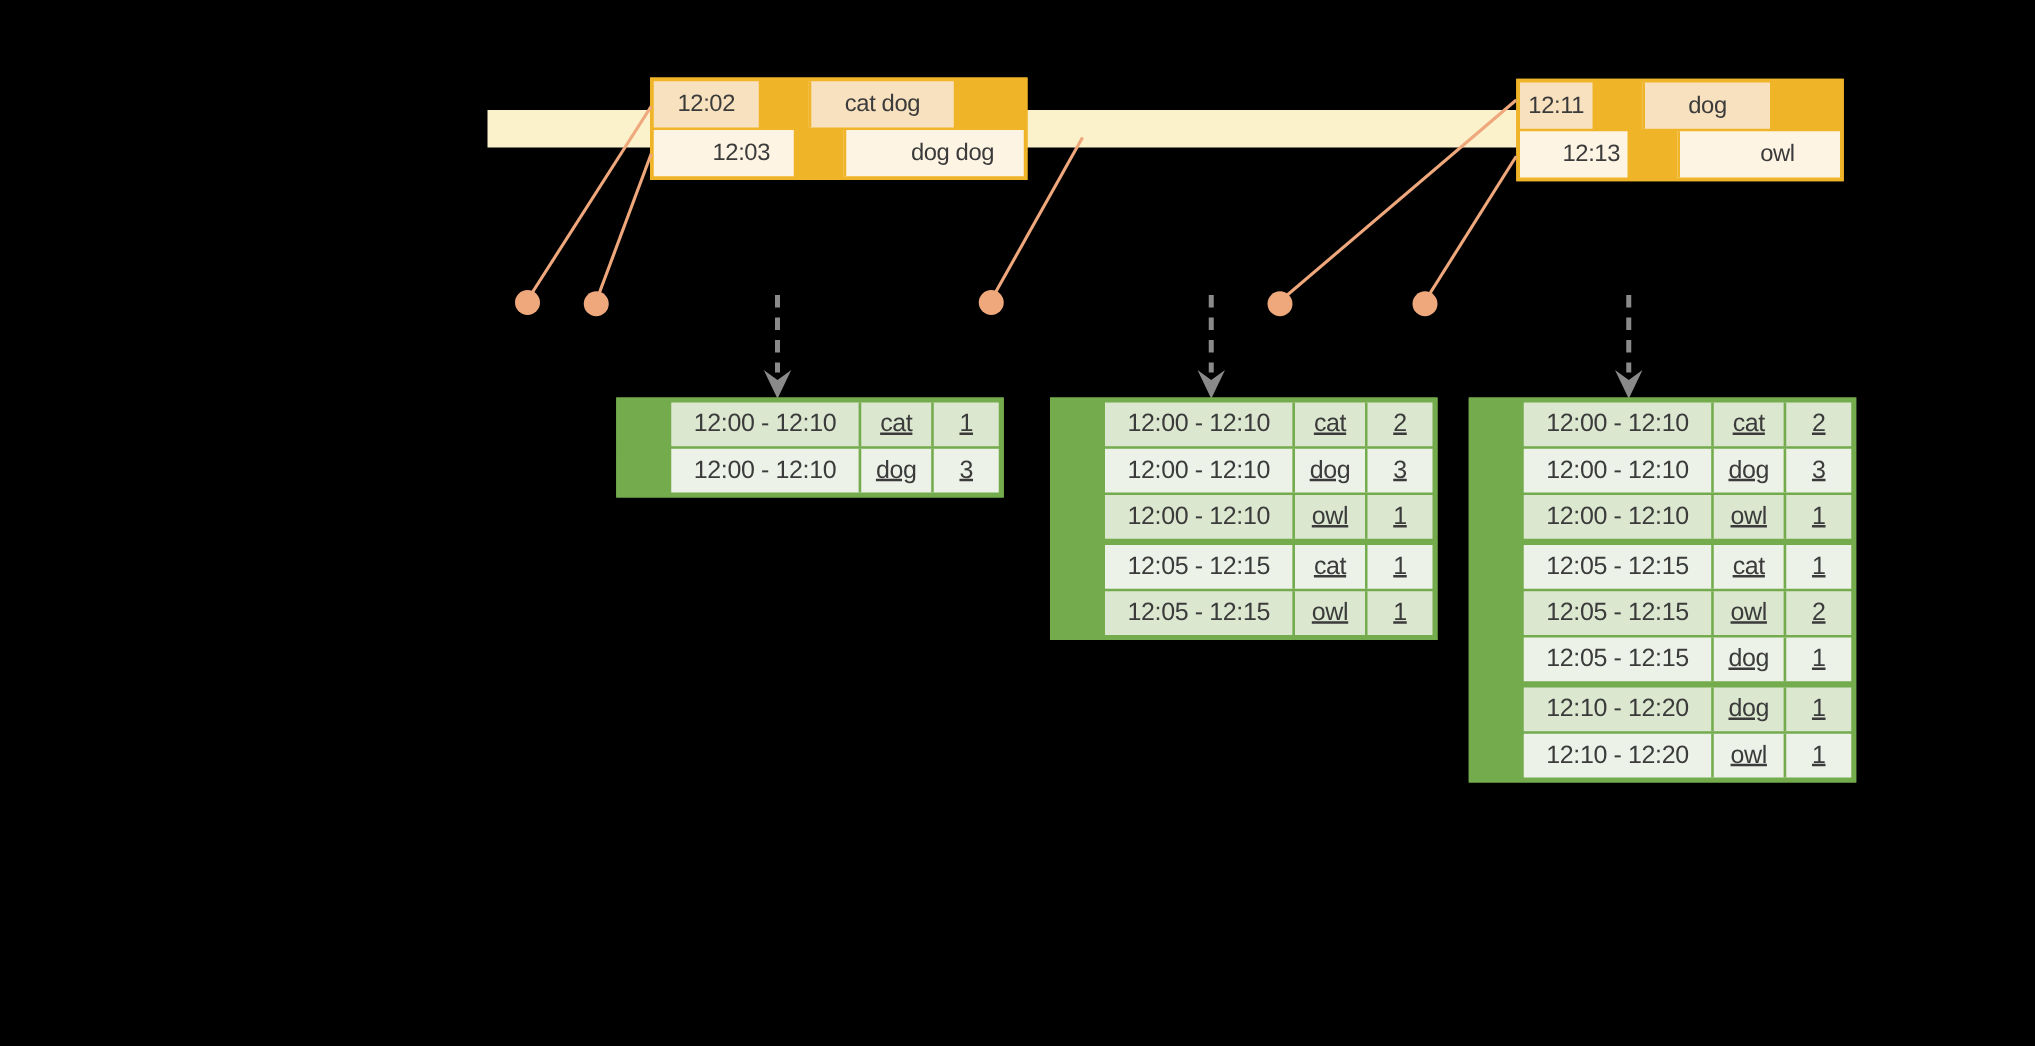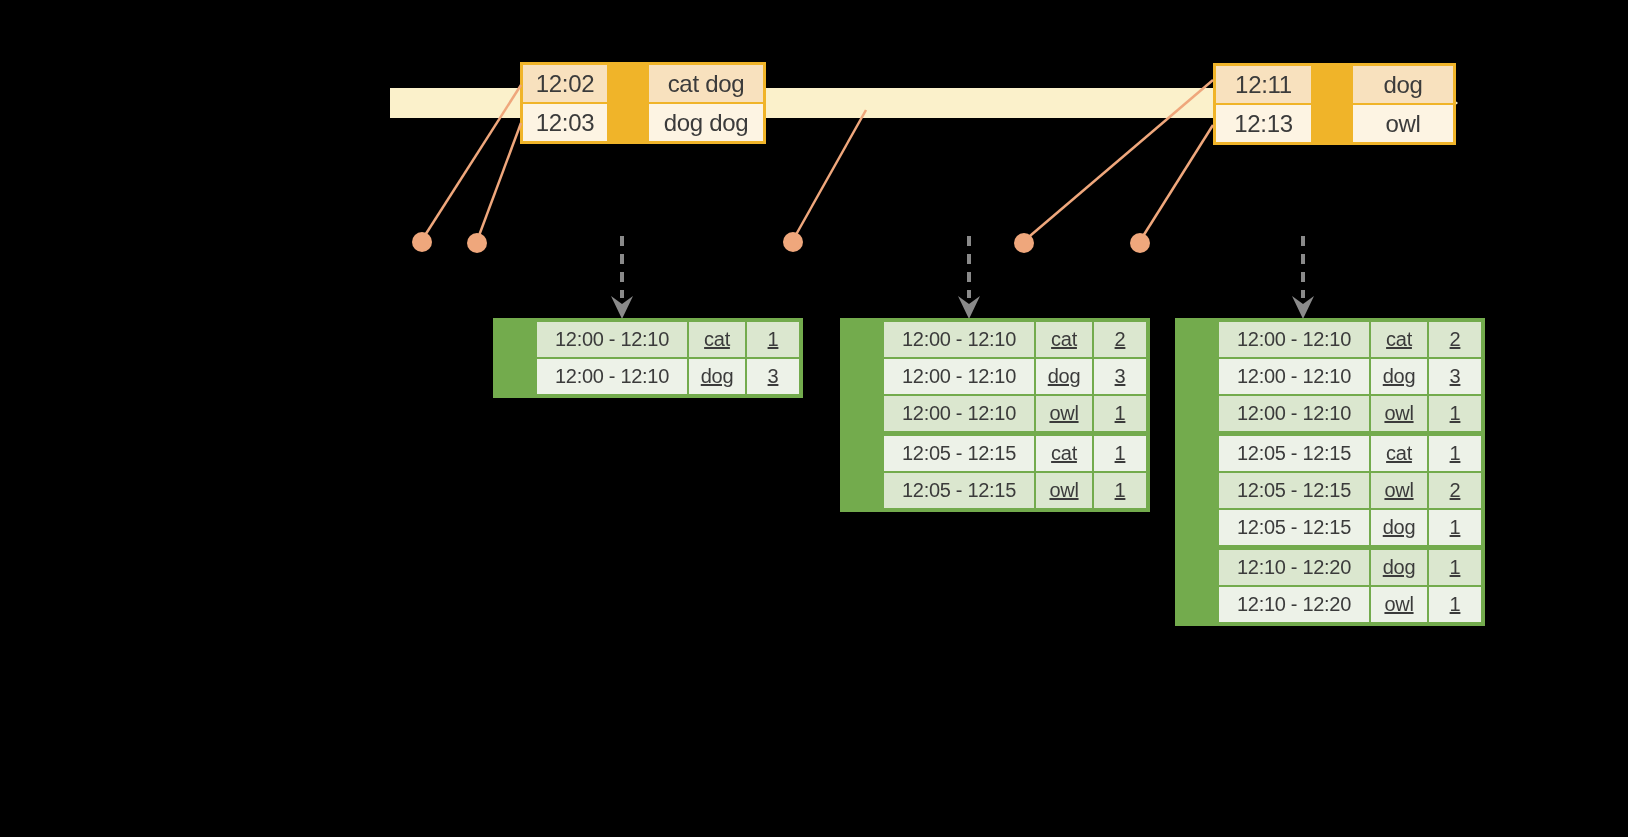--- a/index.html
+++ b/index.html
@@ -27,28 +27,28 @@
   
   .event-table{
     position:absolute;
     border:3px solid var(--event-border,#f0b429);
     background:var(--event-border,#f0b429);
   }
   .event-row{display:flex;}
   .event-row.rt{border-top:2px solid var(--event-border,#f0b429);}
   .event-row .cell{
     height:37px;display:flex;align-items:center;justify-content:center;
-    font-size:24px;letter-spacing:-0.3px;
+    font-size:19px;letter-spacing:-0.3px;
   }
   .event-row .cell + .cell{border-left:2px solid var(--event-border,#f0b429);margin-left:40px;}
   .event-row.dark .cell{background:var(--event-row-dark,#f8e1be);}
-  .event-row.light .cell{background:var(--event-row-light,#fdf4e3);}
+  .event-row.light .cell{background:var(--event-row-light,#fdf4e3);padding-left:28px;}
   #evt0 .time{width:84px}  #evt0 .words{width:114px}
   #evt1 .time{width:84px}  #evt1 .words{width:112px}
-  #evt2 .time{width:95px}  #evt2 .words{width:100px}
+  #evt2 .time{width:58px}  #evt2 .words{width:100px}
 
   
   .result-table{
     position:absolute;
     border:4px solid var(--result-border,#73ab4d);
     background:var(--result-border,#73ab4d);
   }
   .result-row{display:flex;padding-left:40px;}
   .result-row.rt{border-top:2px solid var(--result-border,#73ab4d);}
   .result-row.group{border-top:5px solid var(--result-border,#73ab4d);}

